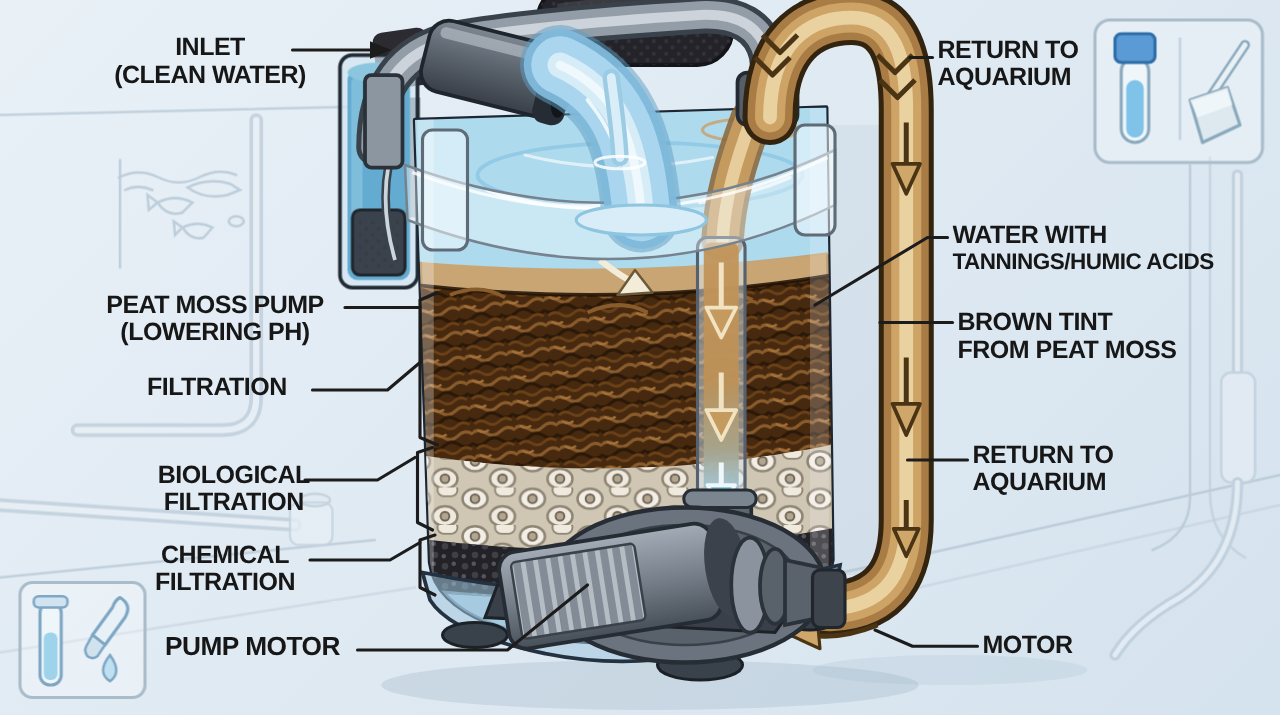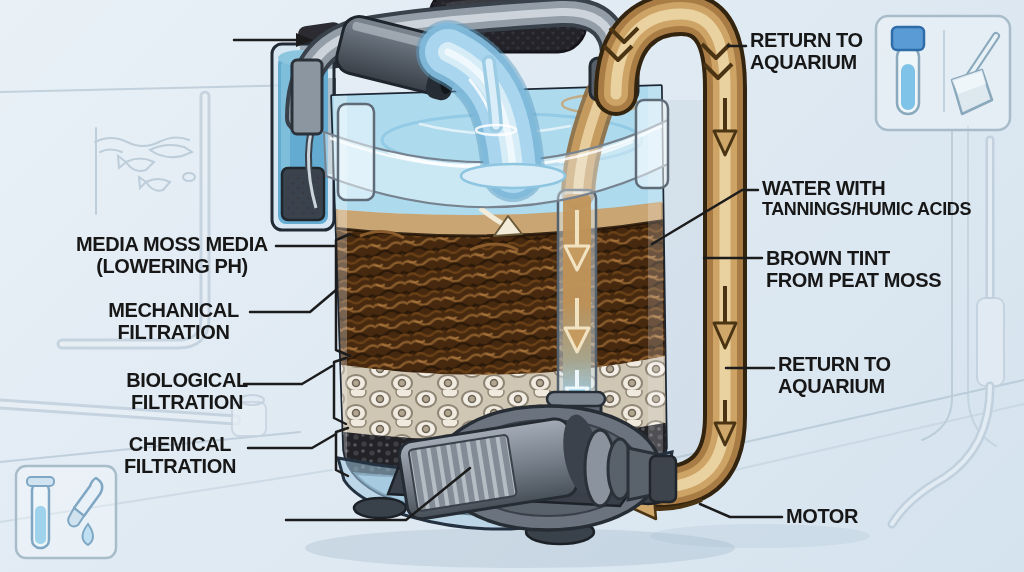--- a/index.html
+++ b/index.html
@@ -317,41 +317,47 @@
     <path d="M348,428 L336,432 L336,470 L348,476"></path>
     <path d="M286,520 L406,520 L470,468"></path>
     <path d="M728,46 L746,46"></path>
     <path d="M652,244 L742,190 L758,190"></path>
     <path d="M704,258 L762,258"></path>
     <path d="M726,368 L774,368"></path>
     <path d="M700,504 L730,517 L782,517"></path>
   </g>
 </svg>
 
+<div class="lbl c" style="left:88px;top:28px;width:160px;">
+  <span>INLET</span>
+  <span class="l2">(CLEAN WATER)</span>
+</div>
 
 <div class="lbl c" style="left:72px;top:234px;width:200px;">
-  <span>MEDIA MOSS MEDIA</span>
+  <span>PEAT MOSS PUMP</span>
   <span class="l2">(LOWERING PH)</span>
 </div>
 
 <div class="lbl c" style="left:96px;top:300px;width:155px;">
-  <span>MECHANICAL</span>
   <span class="l2">FILTRATION</span>
 </div>
 
 <div class="lbl c" style="left:111px;top:370px;width:152px;">
   <span>BIOLOGICAL</span>
   <span class="l2">FILTRATION</span>
 </div>
 
 <div class="lbl c" style="left:105px;top:434px;width:150px;">
   <span>CHEMICAL</span>
   <span class="l2">FILTRATION</span>
 </div>
 
+<div class="lbl" style="left:132px;top:507px;font-size:21px;">
+  <span>PUMP MOTOR</span>
+</div>
 
 <div class="lbl" style="left:750px;top:30px;">
   <span>RETURN TO</span>
   <span class="l2">AQUARIUM</span>
 </div>
 
 <div class="lbl" style="left:766px;top:248px;">
   <span>BROWN TINT</span>
   <span class="l2">FROM PEAT MOSS</span>
 </div>

